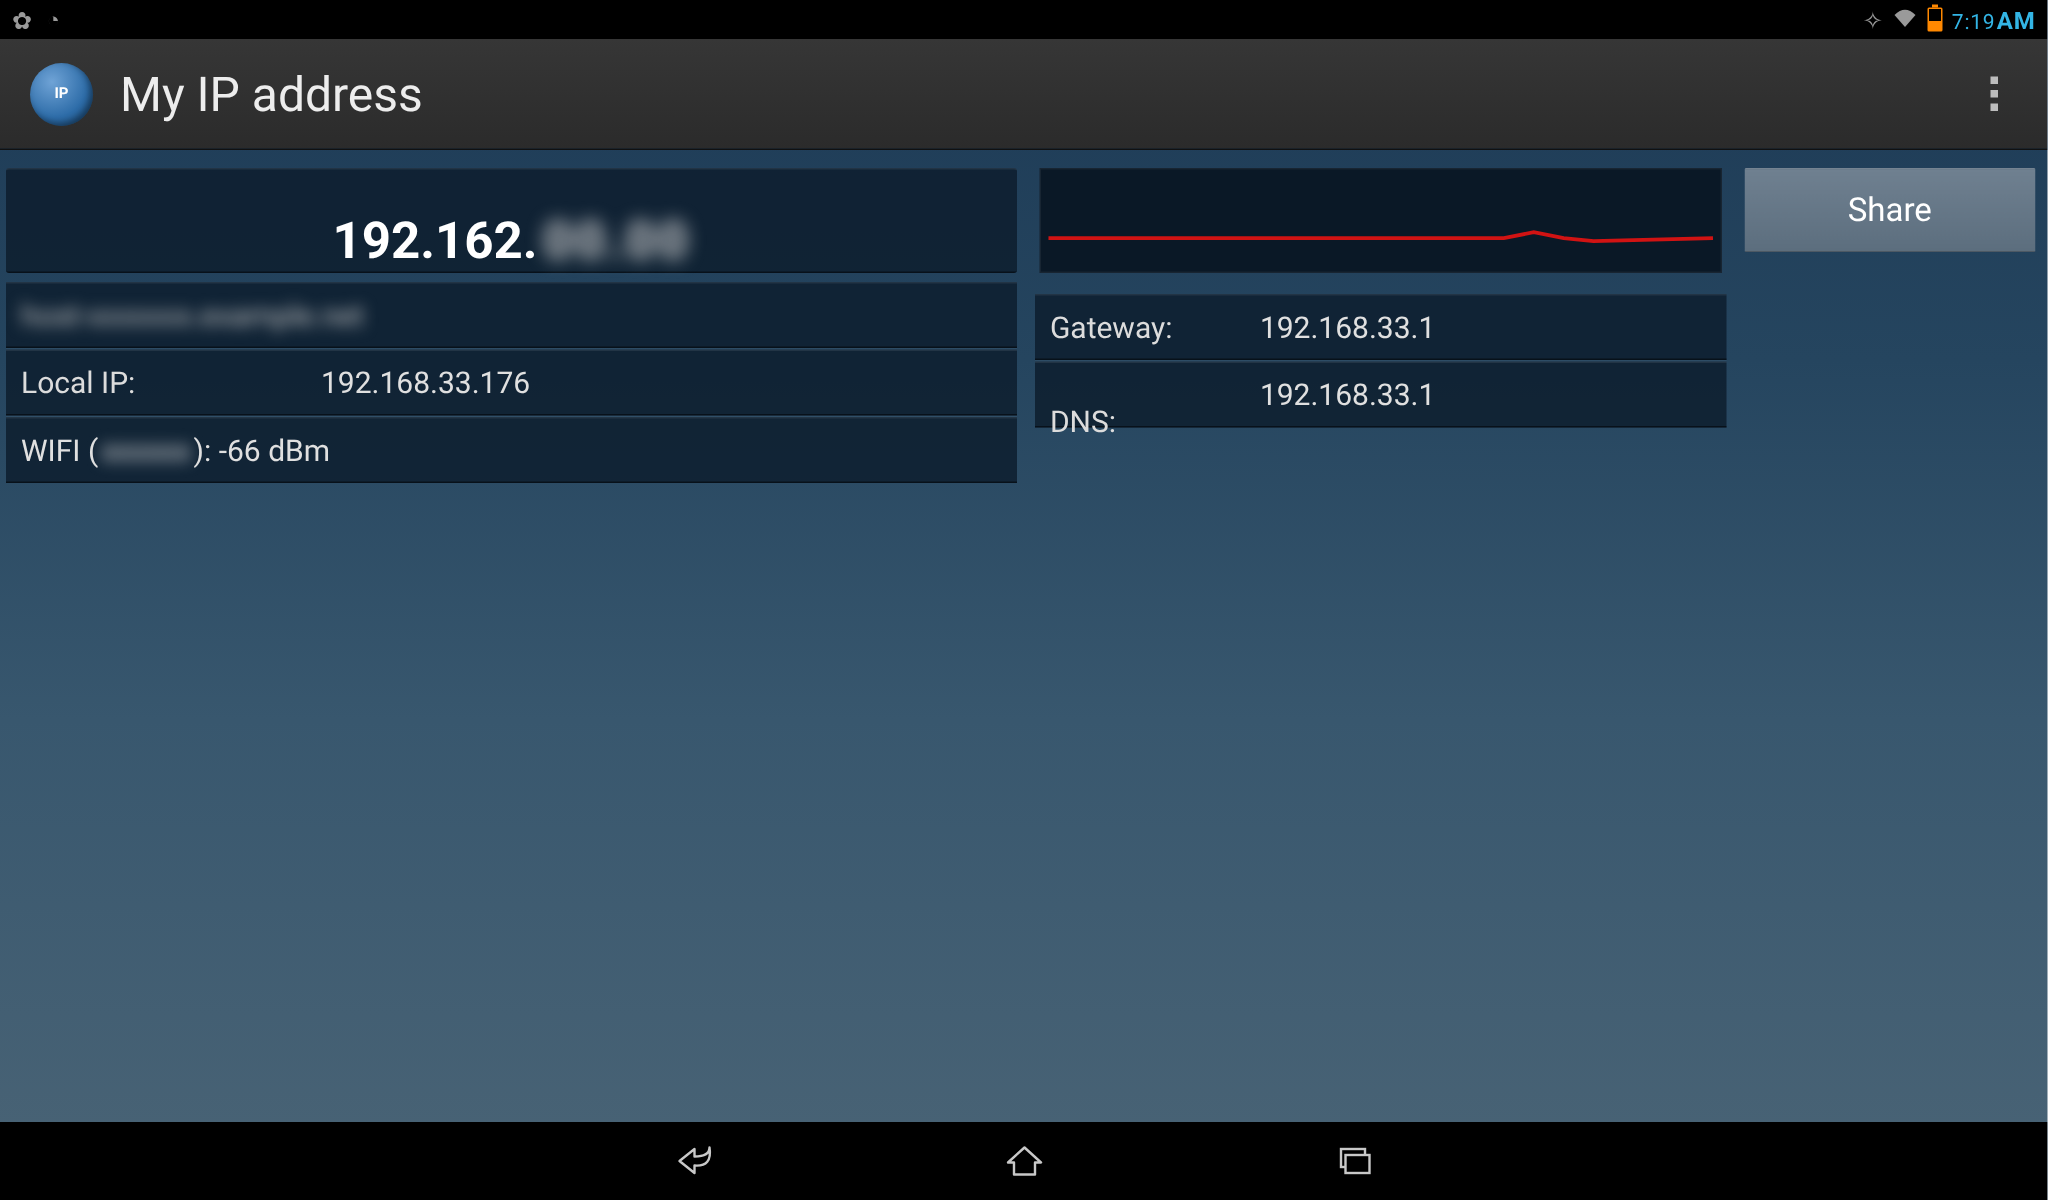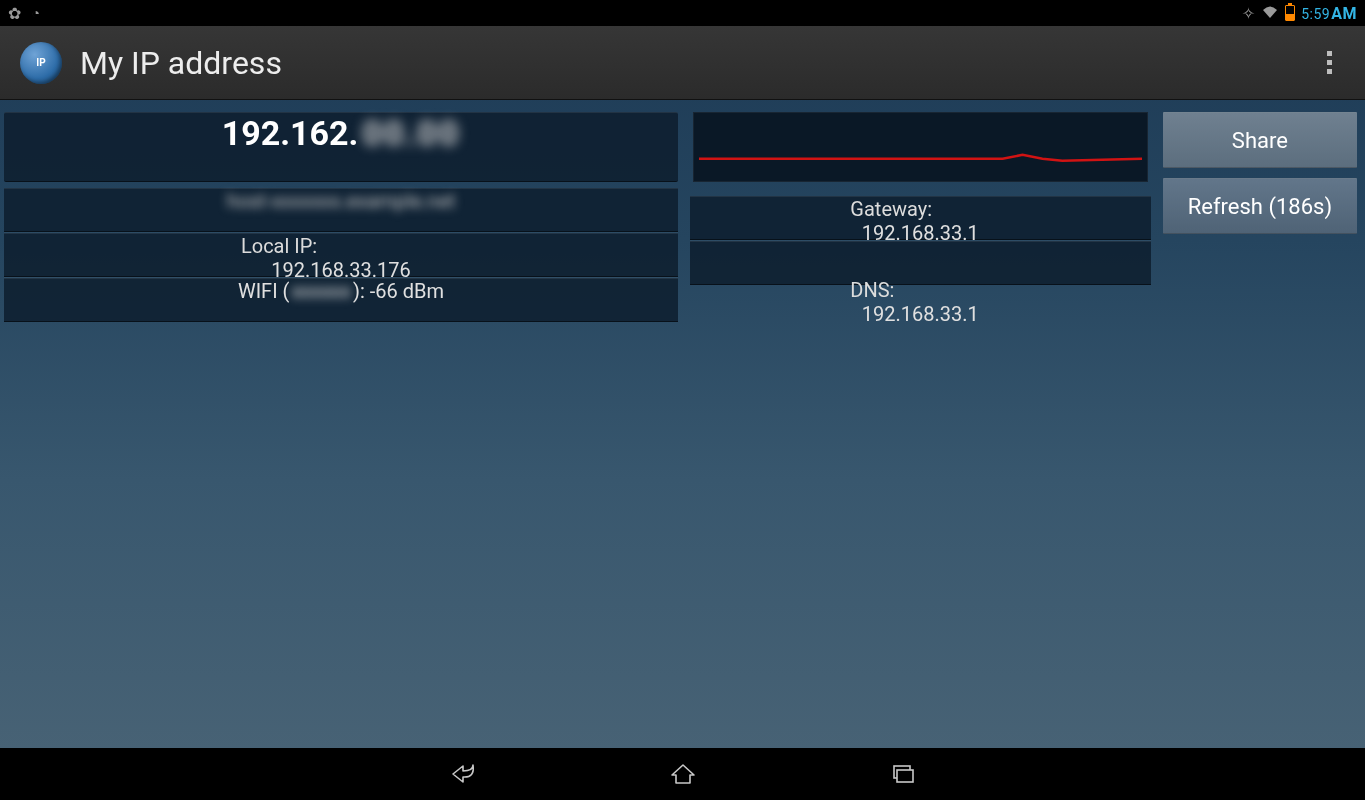--- a/index.html
+++ b/index.html
@@ -67,33 +67,33 @@
   .col-right{ width:196px; display:flex; flex-direction:column; gap:10px;text-align:center; }
 
   .panel {
     background: rgba(12,28,44,0.82);
     border-top: 1px solid rgba(255,255,255,0.08);
     border-bottom: 1px solid rgba(0,0,0,0.5);
   }
 
   .big-ip {
     height:70px;
-    display:flex; align-items:flex-start; justify-content:center;
+    display:flex; align-items:flex-end; justify-content:center;
     font-size:34px; font-weight:700; color:#fff;
     border-radius:2px;
     position:relative;
   }
   .big-ip .blurred {
     filter: blur(6px);
     margin-left:4px;
     letter-spacing:2px;
     color:#d0d0d0;
   }
 
-  .row { display:flex; align-items:center; height:42px; padding:0 10px; font-size:20px; color:#e0e0e0;flex-direction:column; }
+  .row { display:flex; align-items:center; height:42px; padding:0 10px; font-size:20px; color:#e0e0e0; }
   .row .label { width:200px; color:#dcdcdc; }
   .row .value { }
   .row.blur .value, .row.blur .label { filter: blur(5px); color:#c0c0c0; }
   .row .inline-blur { filter: blur(5px); display:inline-block; padding:0 2px; }
 
   .sep { height:1px; background:rgba(255,255,255,0.04); }
 
   .graph {
     height:70px; width:455px;
     background:#0a1826;
@@ -137,21 +137,21 @@
   </div>
   <div class="status-right">
     <span class="status-icon">✧</span>
     <span class="status-icon">
       <svg width="18" height="14" viewBox="0 0 18 14">
           <path d="M9 13 L2 5 Q9 -2 16 5 Z" fill="#9a9a9a"></path>
         </svg>
     </span>
     <span class="battery"></span>
     <span class="clock">
-      <span>5:59</span><span class="clock-ampm">AM</span>
+      <span>7:19</span><span class="clock-ampm">AM</span>
     </span>
   </div>
 </div>
 
 <div class="action-bar">
   <div class="app-icon">
     <span>IP</span>
   </div>
   <div class="app-title">My IP address</div>
   <div class="action-bar-spacer"></div>
@@ -209,23 +209,20 @@
         <span class="label" style="width:140px;margin-top:36px;">DNS:</span>
         <span class="value">192.168.33.1</span>
       </div>
     </div>
   </div>
 
   <div class="col-right">
     <div class="btn">
       <span>Share</span>
     </div>
-    <div class="btn secondary">
-      <span>Refresh (186s)</span>
-    </div>
   </div>
 
 </div>
 
 <div class="nav-bar">
   <div class="nav-btn">
     <svg viewBox="0 0 32 32">
         <path d="M6 16 L16 8 L16 13 Q26 13 26 7 Q28 20 16 19 L16 24 Z" fill="none" stroke="#c8c8c8" stroke-width="1.6" stroke-linejoin="round"></path>
       </svg>
   </div>

